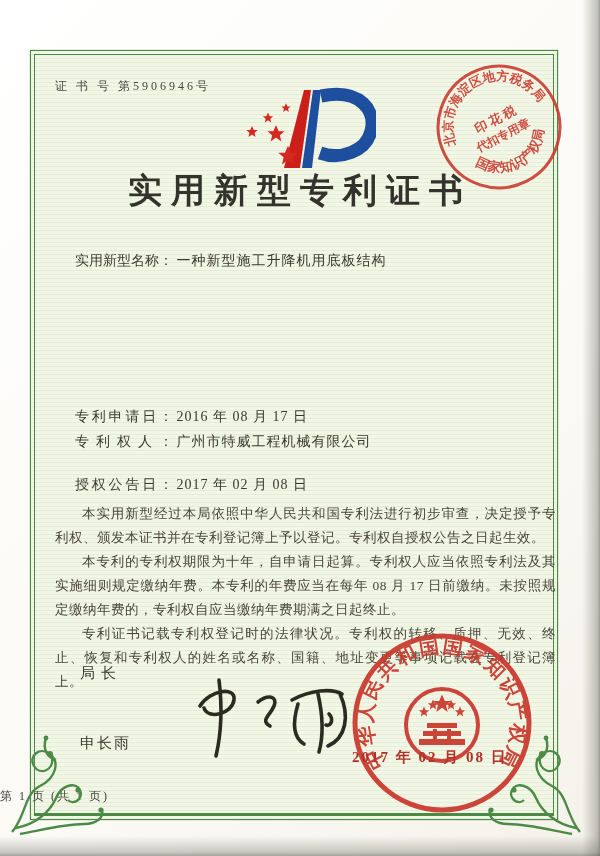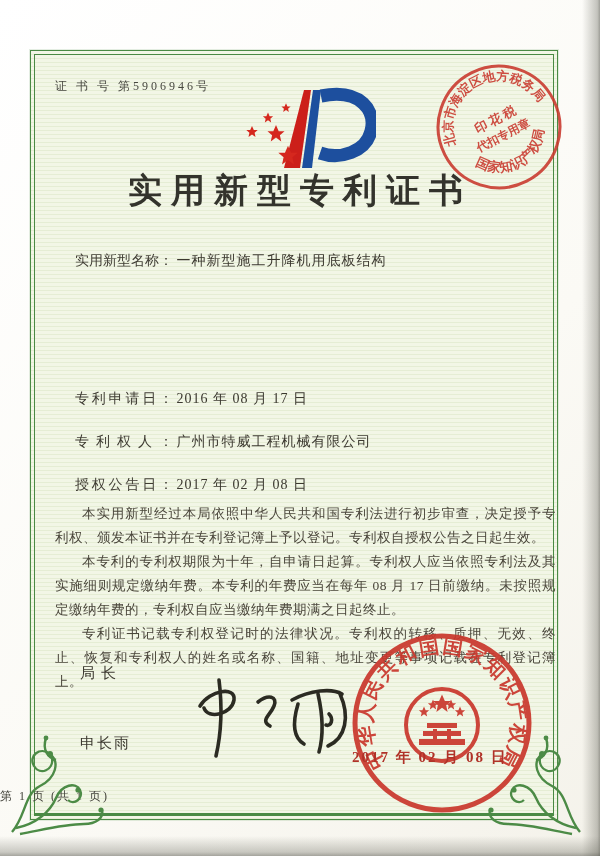--- a/index.html
+++ b/index.html
@@ -113,21 +113,21 @@
       <text x="70" y="83" text-anchor="middle" font-size="11.5" font-weight="bold" fill="#c9372c">代扣专用章</text>
     </svg>
   </div>
 
   <div class="title">实用新型专利证书</div>
 
   <div class="field-row" style="top:252px">
     <span class="flabel">实用新型名称：</span>
     <span class="fvalue">一种新型施工升降机用底板结构</span>
   </div>
-  <div class="field-row" style="top:390px">
+  <div class="field-row" style="top:408px">
     <span class="flabel">专利申请日：</span>
     <span class="fvalue">2016 年 08 月 17 日</span>
   </div>
   <div class="field-row" style="top:433px">
     <span class="flabel">专利权人：</span>
     <span class="fvalue">广州市特威工程机械有限公司</span>
   </div>
   <div class="field-row" style="top:476px">
     <span class="flabel">授权公告日：</span>
     <span class="fvalue">2017 年 02 月 08 日</span>

